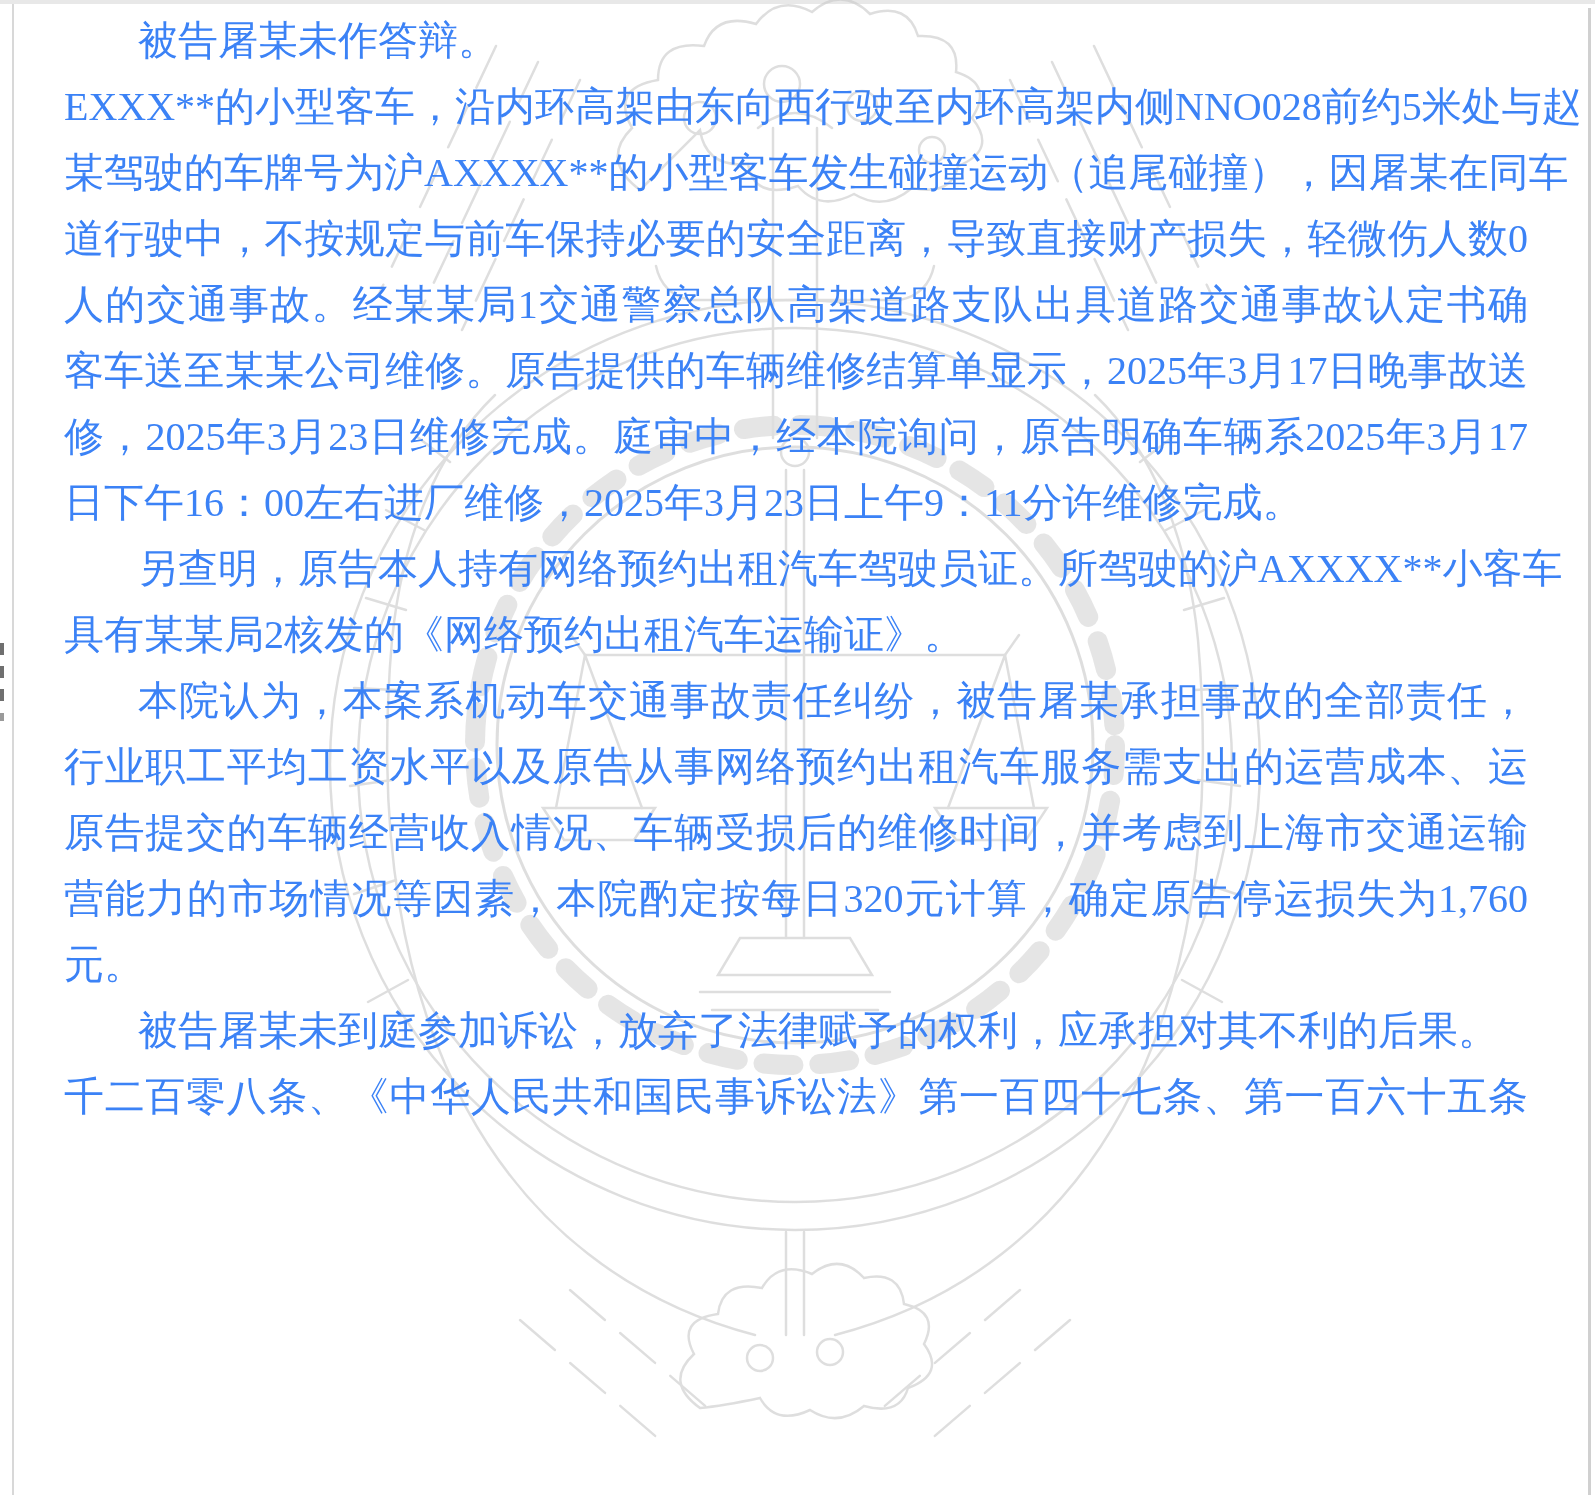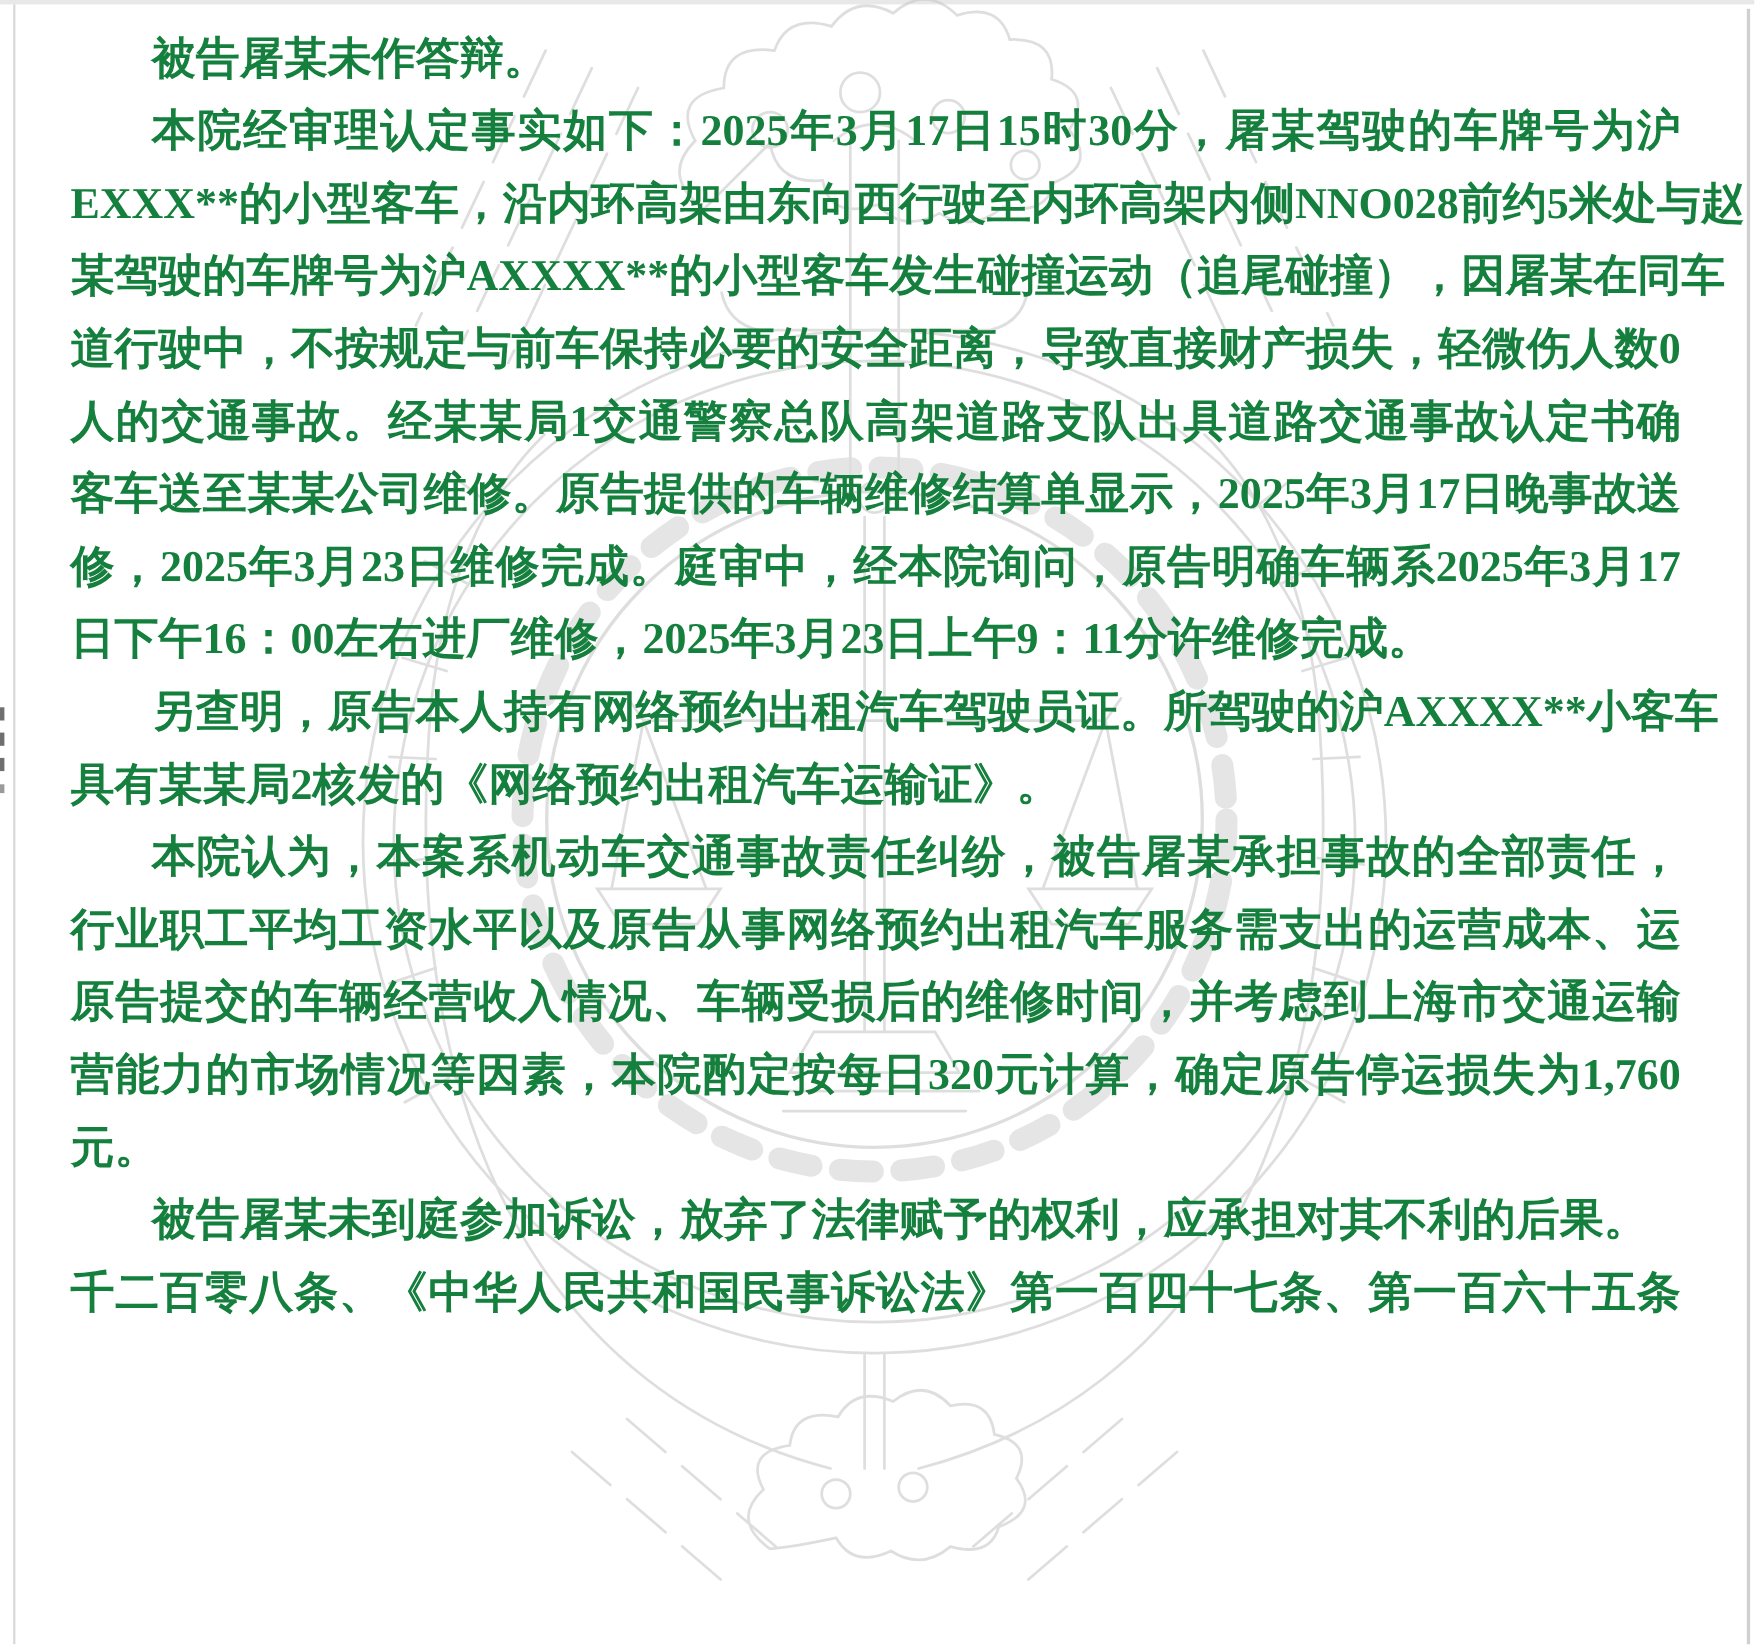--- a/index.html
+++ b/index.html
@@ -11,23 +11,23 @@
   .top-band{position:absolute;left:0;top:0;width:1595px;height:4px;background:#e8e8e8;}
   .left-rule{position:absolute;left:12px;top:4px;width:2px;height:1491px;background:#d8d8d8;}
   .right-rule{position:absolute;left:1588px;top:8px;width:3px;height:1487px;background:#d0d0d0;}
   .edge-marks span{position:absolute;left:0;width:4px;background:#6f6f6f;display:block;}
   .edge-marks .m1{top:643px;height:12px;}
   .edge-marks .m2{top:666px;height:12px;}
   .edge-marks .m3{top:689px;height:12px;}
   .edge-marks .m4{top:713px;height:8px;background:#9a9a9a;}
   .watermark{position:absolute;left:0;top:0;pointer-events:none;}
   .doc{
-    position:absolute;left:64px;top:20px;width:1464px;
+    position:absolute;left:64px;top:8px;width:1464px;
     font-size:40px;line-height:66px;letter-spacing:0;
-    color:#15803d;z-index:2;font-weight:bold;
+    color:#3b82f6;z-index:2;
   }
   .doc p.line{margin:0;height:66px;white-space:nowrap;}
   .doc p.indent{text-indent:74px;}
   .doc p.fill{text-align:justify;text-align-last:justify;}
 </style>
 </head>
 <body>
 
 <div class="stage">
 
@@ -97,21 +97,20 @@
 
       <path d="M 700 1408 q -36 -26 -6 -54 q -18 -34 24 -40 q 4 -34 44 -26 q 16 -28 50 -14 q 28 -22 52 4 q 36 -8 40 26 q 36 8 20 40 q 22 30 -16 44 q -8 28 -44 18 q -26 22 -54 4 q -34 16 -50 -12 q -38 8 -60 10 z"></path>
       <circle cx="760" cy="1358" r="13"></circle>
       <circle cx="830" cy="1352" r="13"></circle>
     </g>
   </svg>
 
   <main class="doc">
 
   <p class="line indent">被告屠某未作答辩。</p>
-      <p class="line indent fill">本院经审理认定事实如下：2025年3月17日15时30分，屠某驾驶的车牌号为沪</p>
       <p class="line fill">EXXX**的小型客车，沿内环高架由东向西行驶至内环高架内侧NNO028前约5米处与赵</p>
       <p class="line fill">某驾驶的车牌号为沪AXXXX**的小型客车发生碰撞运动（追尾碰撞），因屠某在同车</p>
       <p class="line fill">道行驶中，不按规定与前车保持必要的安全距离，导致直接财产损失，轻微伤人数0</p>
       <p class="line fill">人的交通事故。经某某局1交通警察总队高架道路支队出具道路交通事故认定书确</p>
       <p class="line fill">客车送至某某公司维修。原告提供的车辆维修结算单显示，2025年3月17日晚事故送</p>
       <p class="line fill">修，2025年3月23日维修完成。庭审中，经本院询问，原告明确车辆系2025年3月17</p>
       <p class="line">日下午16：00左右进厂维修，2025年3月23日上午9：11分许维修完成。</p>
       <p class="line indent fill">另查明，原告本人持有网络预约出租汽车驾驶员证。所驾驶的沪AXXXX**小客车</p>
       <p class="line">具有某某局2核发的《网络预约出租汽车运输证》。</p>
       <p class="line indent fill">本院认为，本案系机动车交通事故责任纠纷，被告屠某承担事故的全部责任，</p>

